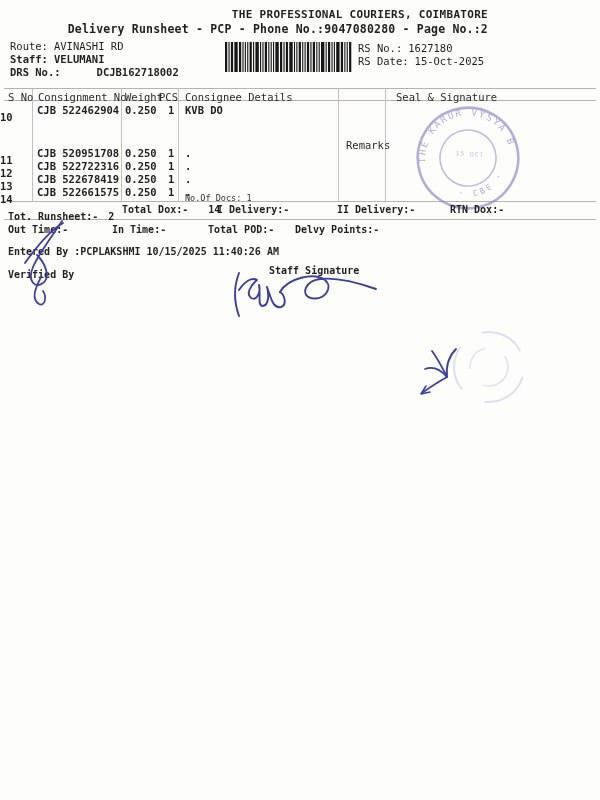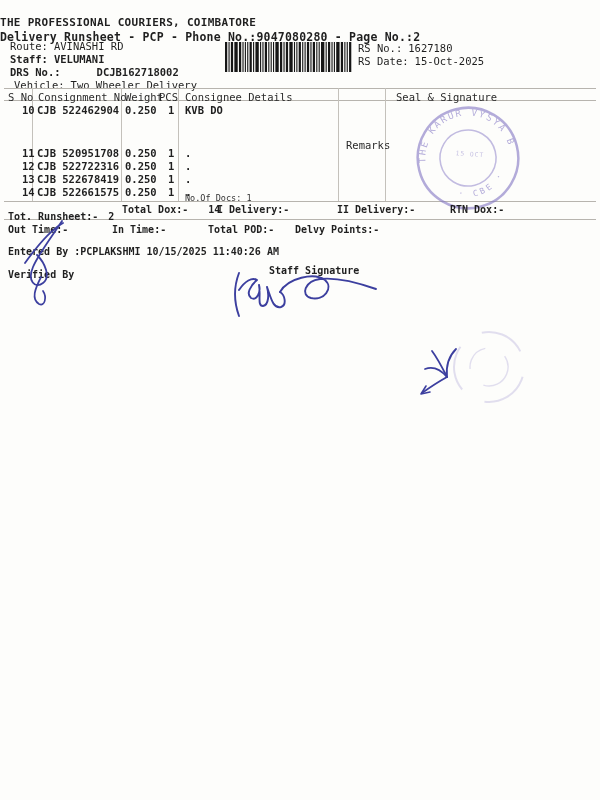--- a/index.html
+++ b/index.html
@@ -6,32 +6,32 @@
   body{
     width:600px;height:800px;
     background:#e8e8e8;
     font-family:"DejaVu Sans Mono","Liberation Mono",monospace;
   }
   .page{
     position:relative;width:600px;height:800px;overflow:hidden;
     background:#fdfdfb;color:#1f1f1f;
   }
   .abs{position:absolute;white-space:nowrap;}
-  .center{left:0;width:488px;text-align:left;margin-top:8px;}
+  .center{left:0;width:488px;text-align:right;}
   .b{font-weight:bold;}
   .t1{top:8px;font-size:11px;letter-spacing:.3px;}
   .t2{top:22px;font-size:11.5px;letter-spacing:.2px;}
   .meta{font-size:10.5px;}
   .pair{display:flex;gap:6px;}
   
   .hline{position:absolute;left:4px;width:592px;height:0;border-top:1px solid #b7b4ae;}
   .vline{position:absolute;width:0;border-left:1px solid #c4c1bb;}
   .th{font-size:8.5px;color:#2a2a2a;}
   .row span{position:absolute;font-size:10.5px;font-weight:bold;}
-  .c-sno{left:22px;}
+  .c-sno{left:0;margin-top:7px;}
   .c-cons{left:37px;}
   .c-wt{left:125px;}
   .c-pcs{left:168px;}
   .c-det{left:185px;}
   .small{font-size:8.5px;font-weight:normal;color:#333;}
   .tot{font-size:10px;}
   .foot{font-size:10px;}
   
   .stamp-svg{position:absolute;}
   .stamp-text{font-size:9.5px;letter-spacing:2px;font-family:"DejaVu Sans Mono",monospace;}
@@ -51,24 +51,20 @@
     <span>Route:</span>
     <span>AVINASHI RD</span>
   </div>
   <div class="abs meta pair b" style="left:10px;top:53px;">
     <span>Staff:</span>
     <span>VELUMANI</span>
   </div>
   <div class="abs meta pair b" style="left:10px;top:66px;gap:36px;">
     <span>DRS No.:</span>
     <span>DCJB162718002</span>
-  </div>
-  <div class="abs meta pair" style="left:14px;top:79px;">
-    <span>Vehicle:</span>
-    <span>Two Wheeler Delivery</span>
   </div>
 
   <svg class="abs" style="left:225px;top:42px;" width="130" height="30" fill="#161616">
       <rect x="0.00" y="0" width="2.24" height="30"></rect>
       <rect x="3.49" y="0" width="1.12" height="30"></rect>
       <rect x="5.86" y="0" width="2.24" height="30"></rect>
       <rect x="9.35" y="0" width="3.36" height="30"></rect>
       <rect x="13.96" y="0" width="2.24" height="30"></rect>
       <rect x="17.45" y="0" width="1.12" height="30"></rect>
       <rect x="19.82" y="0" width="1.12" height="30"></rect>

